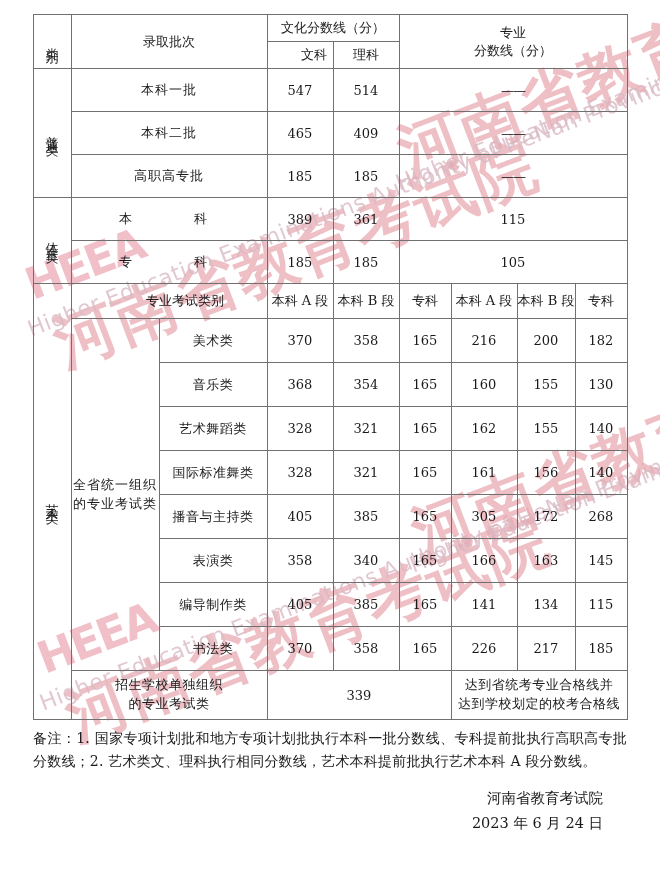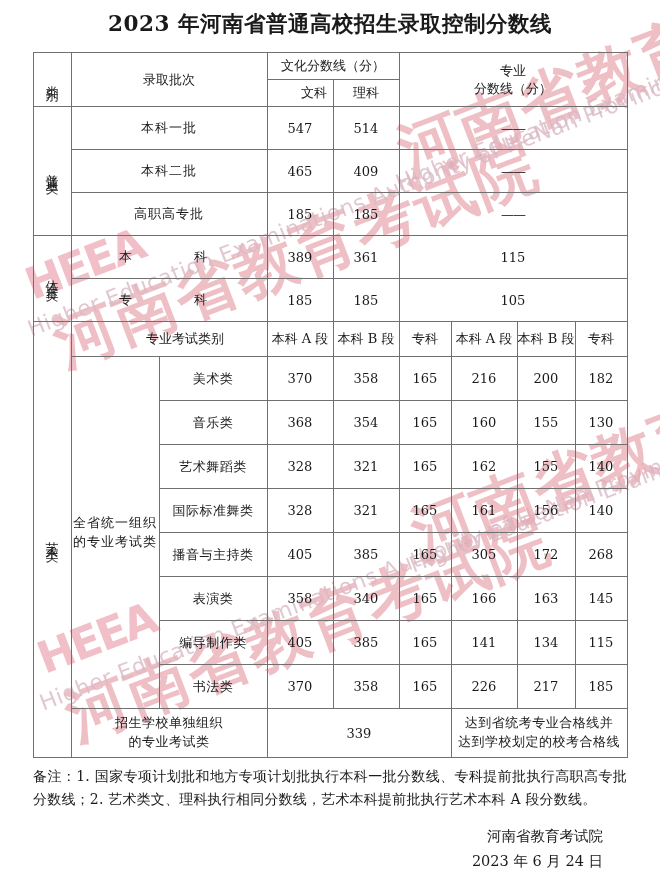--- a/index.html
+++ b/index.html
@@ -183,21 +183,20 @@
   <div class="wm-group" style="left:400px; top:498px; transform: rotate(-21deg);">
     <span class="wm-cn" style="font-size:62px;">河南省教育考试院</span>
   </div>
   <div class="wm-group" style="left:406px; top:554px; transform: rotate(-21deg);">
     <span class="wm-en" style="font-size:22px;">Higher Education Examinations Authority of HeNan Province</span>
   </div>
 </div>
 
 <div id="content">
 
-  <div id="page-title">2023 年河南省普通高校招生录取控制分数线</div>
 
   <table id="score-table">
     <colgroup>
       <col style="width:38px">
       <col style="width:88px">
       <col style="width:108px">
       <col style="width:66px">
       <col style="width:66px">
       <col style="width:52px">
       <col style="width:66px">

